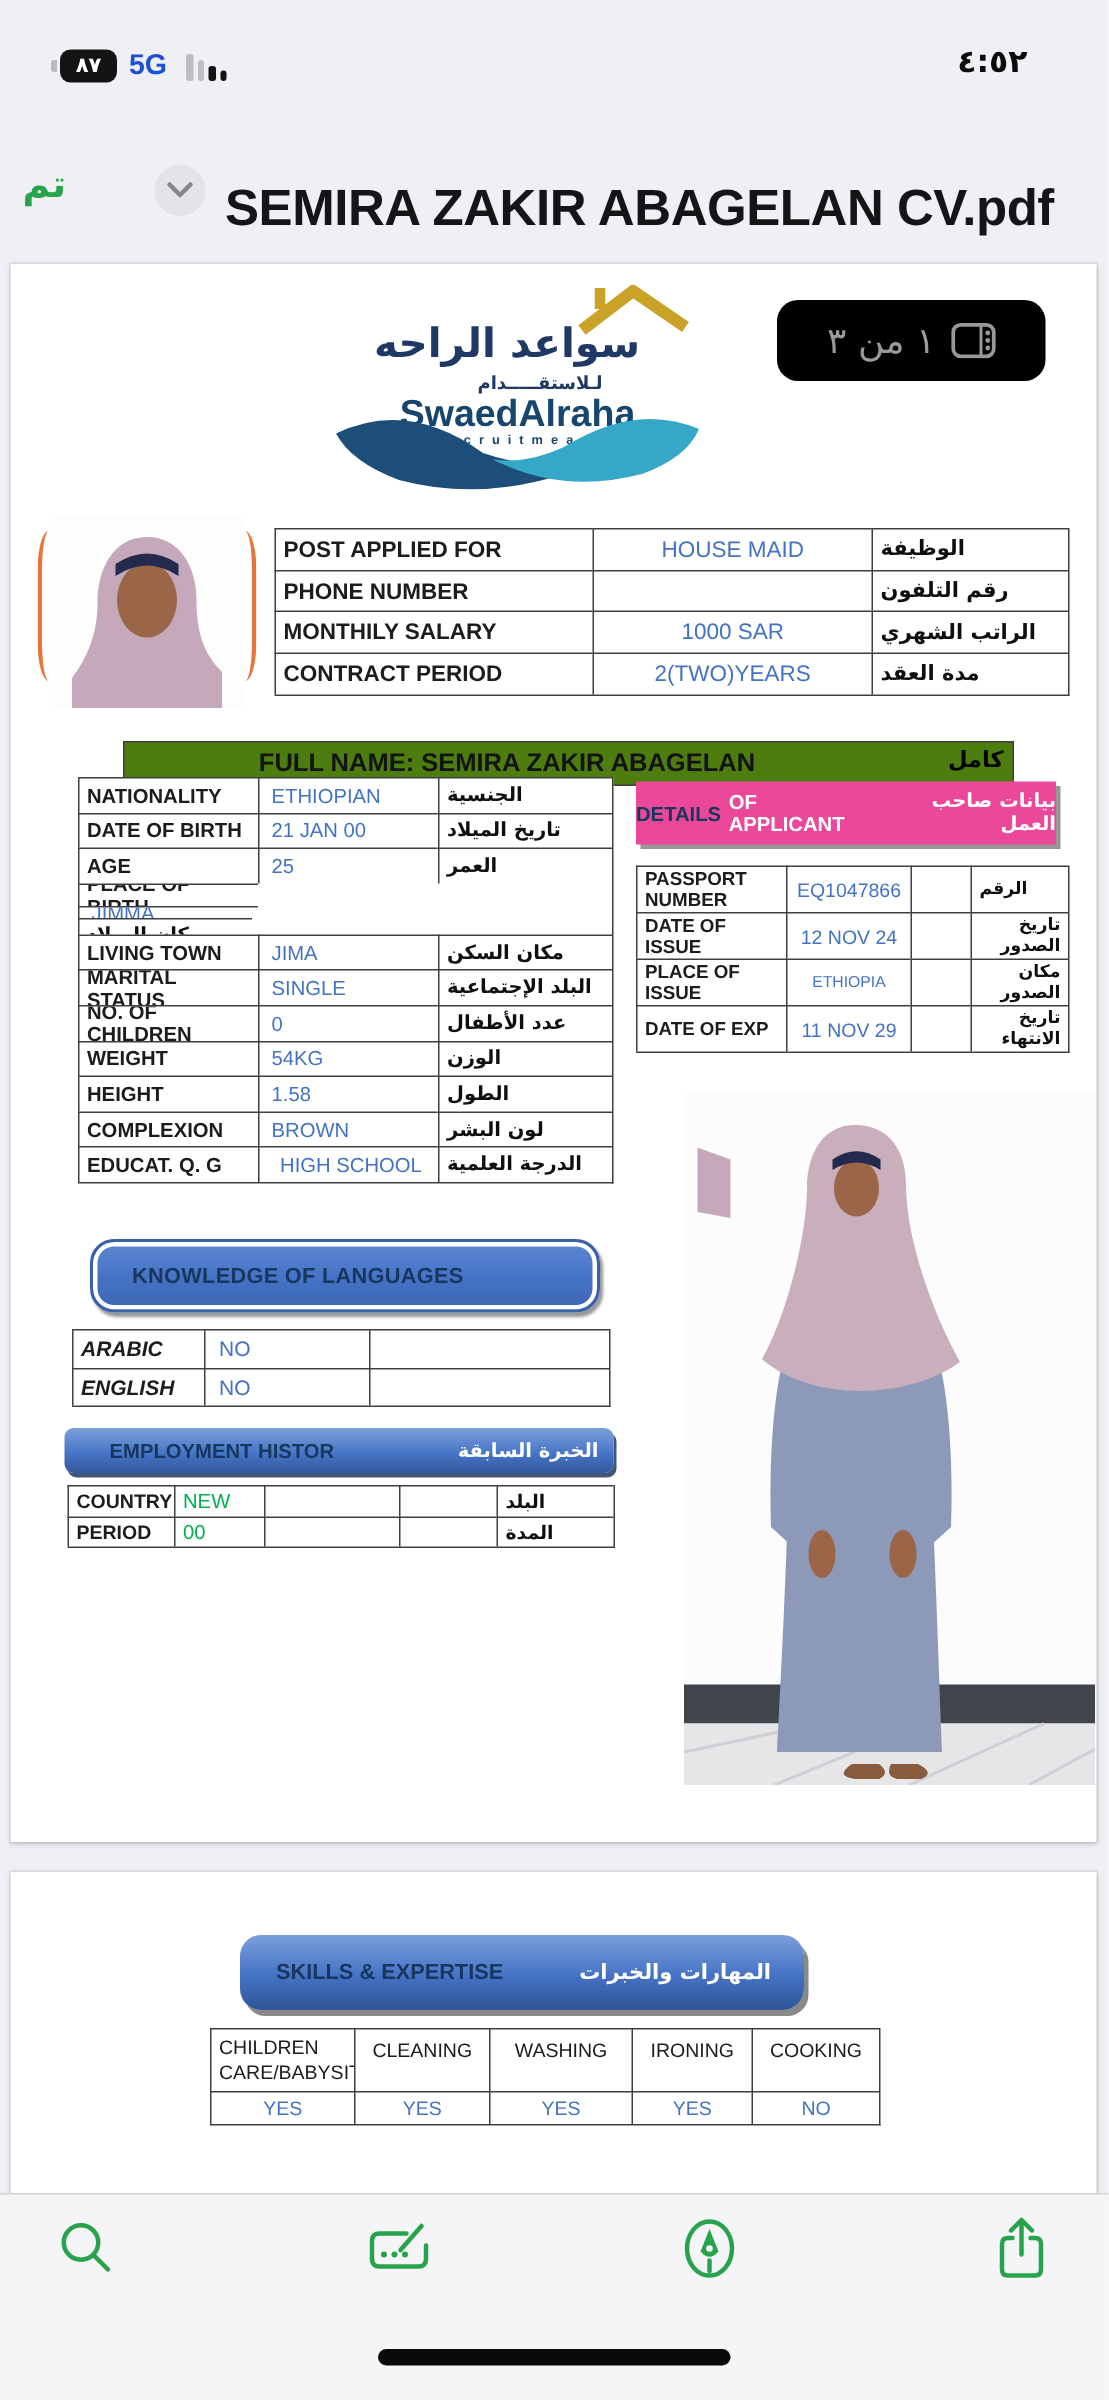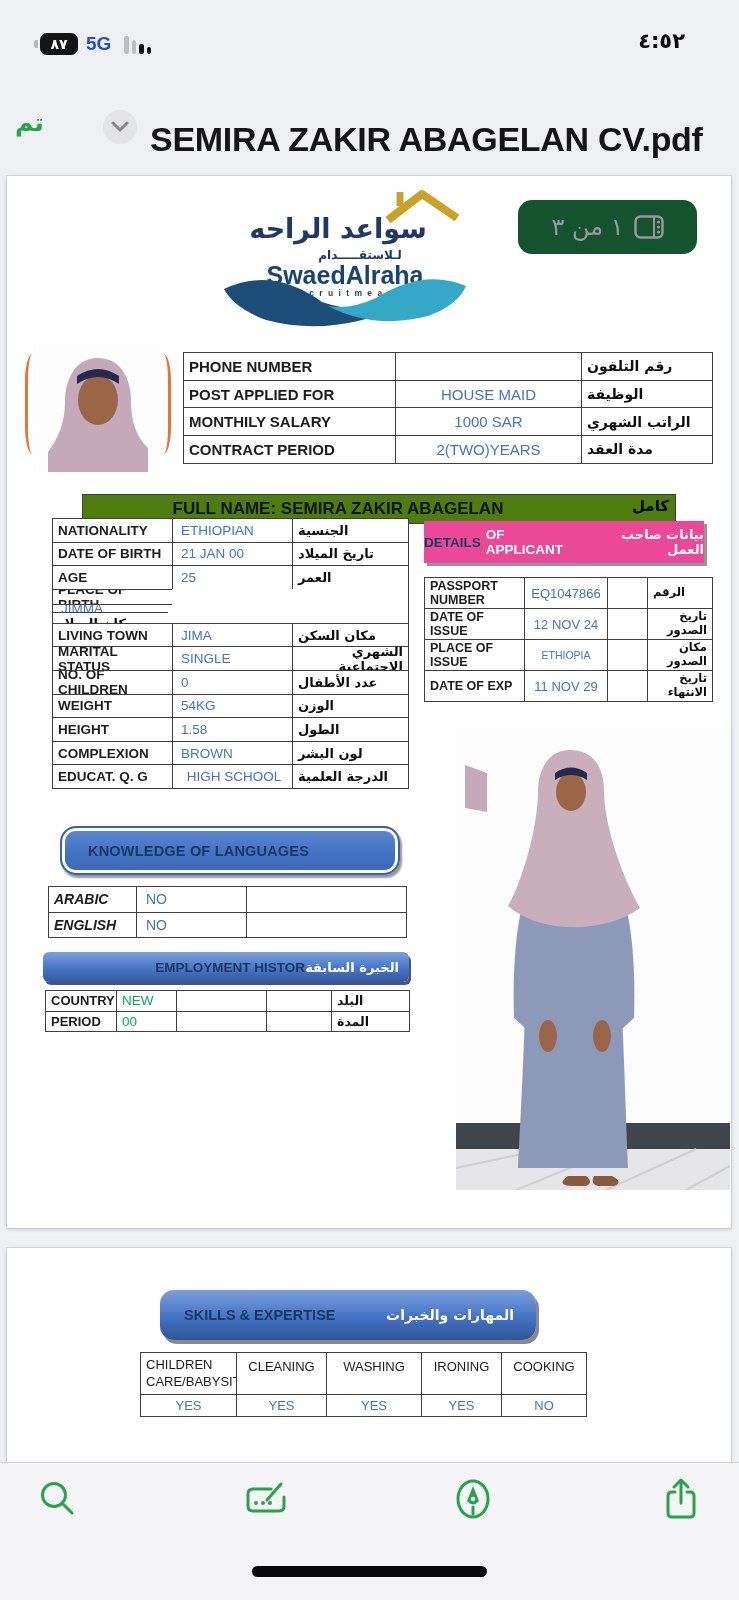--- a/index.html
+++ b/index.html
@@ -87,40 +87,40 @@
   #lang-banner span{margin-left:26px;color:#17375e;font-weight:bold;font-size:14.5px;letter-spacing:0.2px;}
   #lang-table{left:41px;top:710px;width:358px;}
   #lang-table .trow{height:25.5px;}
   #lang-table .c1{width:88px;font-size:14px;font-style:italic;}
   #lang-table .c2{width:110px;font-size:14px;justify-content:flex-start;padding-left:9px;}
   #lang-table .c3{width:160px;}
 
   
   #emp-banner{left:36px;top:776px;width:366px;height:30px;border-radius:6px;
     background:linear-gradient(180deg,#7b9fdb 0%,#4472c4 60%,#35589b 100%);
-    box-shadow:2px 3px 0 rgba(31,56,100,0.85);display:flex;align-items:center;justify-content:flex-end;}
+    box-shadow:2px 3px 0 rgba(31,56,100,0.85);display:flex;align-items:center;justify-content:space-between;}
   #emp-banner .en{margin-left:30px;color:#17375e;font-weight:bold;font-size:13.5px;}
   #emp-banner .ar-part{margin-right:10px;color:#fff;font-weight:bold;font-size:13px;}
   #emp-table{left:38px;top:814px;width:364px;}
   #emp-table .trow{height:20.5px;}
   #emp-table .c1{width:71px;font-size:13px;}
   #emp-table .c2{width:60px;font-size:13.5px;}
   #emp-table .c3{width:90px;}
   #emp-table .c4{width:65px;}
   #emp-table .c5{width:78px;font-size:12.5px;}
 
   
   #headshot-photo{left:26px;top:168px;width:130px;height:128px;background:#fdfdfd;}
   .orange-bracket{width:12px;height:100px;top:10px;}
   .orange-bracket.left{left:-8px;border-left:3px solid #e8743b;border-radius:14px/50px;}
   .orange-bracket.right{right:-8px;border-right:3px solid #e8743b;border-radius:14px/50px;}
   #fullbody-photo{left:449px;top:552px;width:274px;height:462px;background:#fcfcfd;}
 
   
-  #page-pill{left:511px;top:24px;width:179px;height:54px;background:#14532d;border-radius:14px;
+  #page-pill{left:511px;top:24px;width:179px;height:54px;background:#000000;border-radius:14px;
     display:flex;align-items:center;justify-content:center;gap:10px;}
   #page-pill .pill-label{color:#99999e;font-size:24px;font-weight:500;}
 
   
   #skills-banner{left:153px;top:42px;width:376px;height:50px;border-radius:14px;
     background:linear-gradient(180deg,#7b9fdb 0%,#4472c4 55%,#2f5597 100%);
     box-shadow:3px 4px 0 rgba(40,40,40,0.55);display:flex;align-items:center;justify-content:space-between;}
   #skills-banner .en{margin-left:24px;color:#17375e;font-weight:bold;font-size:14.5px;}
   #skills-banner .ar-part{margin-right:22px;color:#fff;font-weight:bold;font-size:14px;}
   #skills-table{left:133px;top:104px;width:446px;}
@@ -204,28 +204,28 @@
       <ellipse cx="65" cy="56" rx="20" ry="25" fill="#9A6647"></ellipse>
       <path d="M44 40 Q65 26 86 40 L86 32 Q65 18 44 32 Z" fill="#232A4D"></path>
       <path d="M45 44 C38 60 40 78 46 90 L34 96 C28 78 32 52 45 44 Z" fill="#C5A9BA"></path>
       <path d="M85 44 C92 60 90 78 84 90 L96 96 C102 78 98 52 85 44 Z" fill="#C5A9BA"></path>
       <path d="M40 96 Q65 82 90 96 L98 128 L32 128 Z" fill="#C5A9BA"></path>
     </svg>
   </div>
 
   <div class="abs tbl" id="post-table">
     <div class="trow">
+      <div class="cell lbl c1">POST APPLIED FOR</div>
+      <div class="cell val c2">HOUSE MAID</div>
+      <div class="cell ar c3">الوظيفة</div>
+    </div>
+    <div class="trow">
       <div class="cell lbl c1">PHONE NUMBER</div>
       <div class="cell val c2"></div>
       <div class="cell ar c3">رقم التلفون</div>
-    </div>
-    <div class="trow">
-      <div class="cell lbl c1">POST APPLIED FOR</div>
-      <div class="cell val c2">HOUSE MAID</div>
-      <div class="cell ar c3">الوظيفة</div>
     </div>
     <div class="trow">
       <div class="cell lbl c1">MONTHILY SALARY</div>
       <div class="cell val c2">1000 SAR</div>
       <div class="cell ar c3">الراتب الشهري</div>
     </div>
     <div class="trow">
       <div class="cell lbl c1">CONTRACT PERIOD</div>
       <div class="cell val c2">2(TWO)YEARS</div>
       <div class="cell ar c3">مدة العقد</div>
@@ -259,21 +259,21 @@
         <div class="cell ar c3" style="align-items:flex-start;padding-top:3px;">مكان الميلاد</div>
       </div>
     <div class="trow">
         <div class="cell lbl c1">LIVING TOWN</div>
         <div class="cell val c2">JIMA</div>
         <div class="cell ar c3">مكان السكن</div>
       </div>
     <div class="trow">
         <div class="cell lbl c1">MARITAL STATUS</div>
         <div class="cell val c2">SINGLE</div>
-        <div class="cell ar c3">الشهري الإجتماعية</div>
+        <div class="cell ar c3">البلد الإجتماعية</div>
       </div>
     <div class="trow">
         <div class="cell lbl c1">NO. OF CHILDREN</div>
         <div class="cell val c2">0</div>
         <div class="cell ar c3">عدد الأطفال</div>
       </div>
     <div class="trow">
         <div class="cell lbl c1">WEIGHT</div>
         <div class="cell val c2">54KG</div>
         <div class="cell ar c3">الوزن</div>

